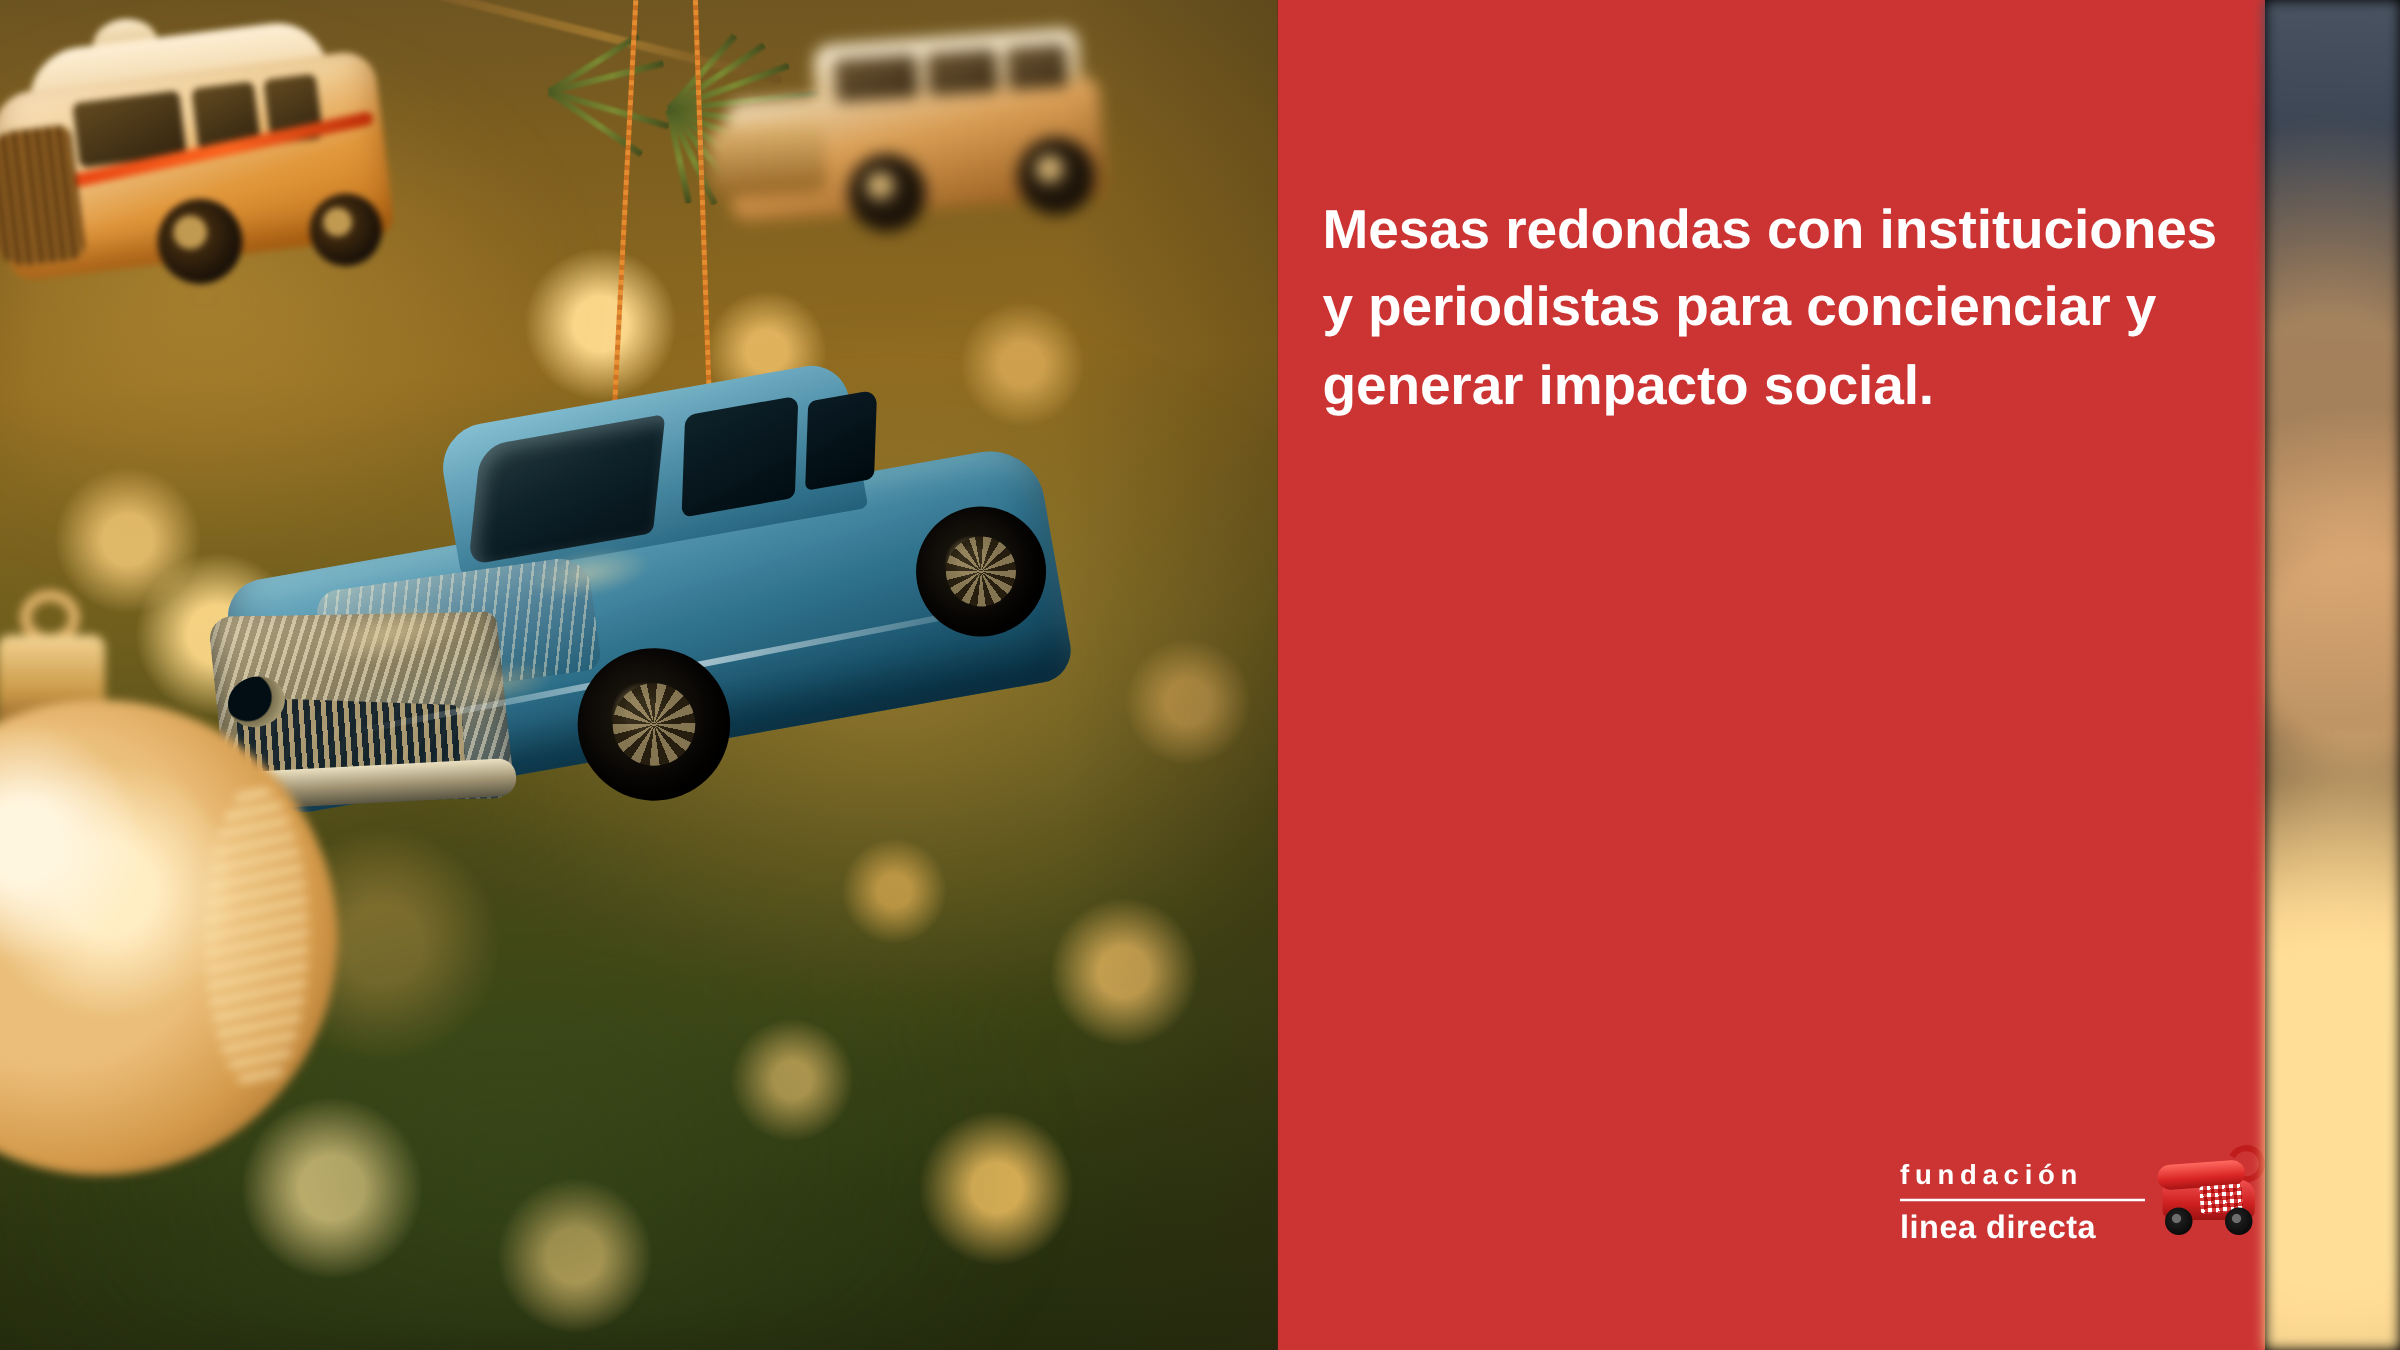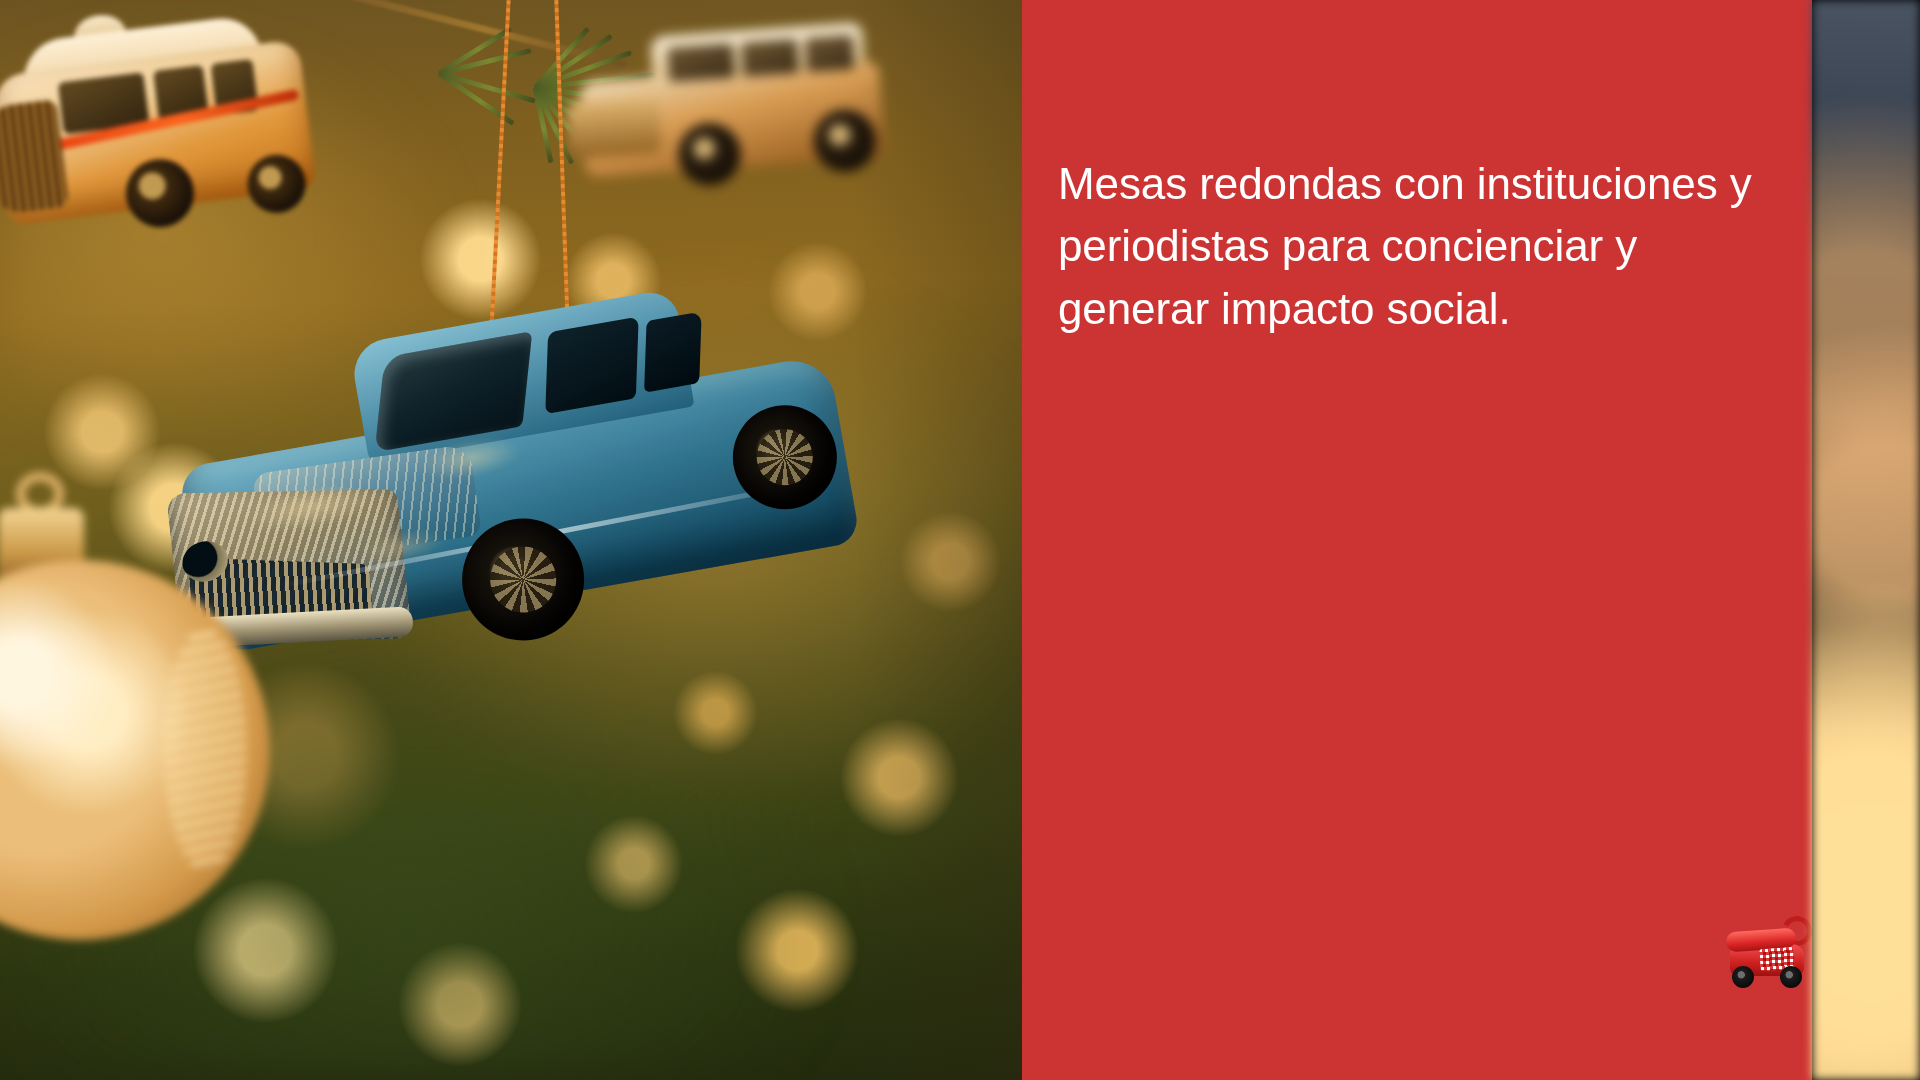--- a/index.html
+++ b/index.html
@@ -265,21 +265,21 @@
   .panel {
     position:absolute; left:1022px; top:0; width:790px; height:1080px;
     background:#cc3333;
   }
   .copy { position:absolute; left:36px; top:95px; width:716px; }
   .headline {
     color:#fff; font-weight:bold; font-size:54px; line-height:1.30;
     letter-spacing:-.3px;
   }
   .body-copy {
-    color:#fff; font-weight:normal; font-size:44px; line-height:1.42;
+    color:#fff; font-weight:bold; font-size:44px; line-height:1.42;
     margin-top:58px; letter-spacing:-.1px;
   }
 
   
   .logo { position:absolute; left:498px; right:34px; bottom:64px; height:92px; }
   .logo-text { position:absolute; left:0; top:4px; width:196px; color:#fff; }
   .logo-top {
     font-size:22px; font-weight:600; letter-spacing:4.6px;
     line-height:1.12; padding-bottom:6px;
     border-bottom:2.5px solid #fff;
@@ -419,20 +419,24 @@
     <div class="photo-veil"></div>
   </div>
 
   <div class="panel">
 
     <div class="copy">
       <div class="body-copy">Mesas redondas con instituciones y periodistas para concienciar y generar impacto social.</div>
     </div>
 
     <div class="logo">
+      <div class="logo-text">
+        <div class="logo-top">fundación</div>
+        <div class="logo-bottom">linea directa</div>
+      </div>
       <div class="phone-icon">
         <div class="ph-cord"></div>
         <div class="ph-base"></div>
         <div class="ph-hand"></div>
         <div class="ph-dial"></div>
         <div class="ph-wheel" style="left:6px;"></div>
         <div class="ph-wheel" style="left:54px;"></div>
       </div>
     </div>
 

